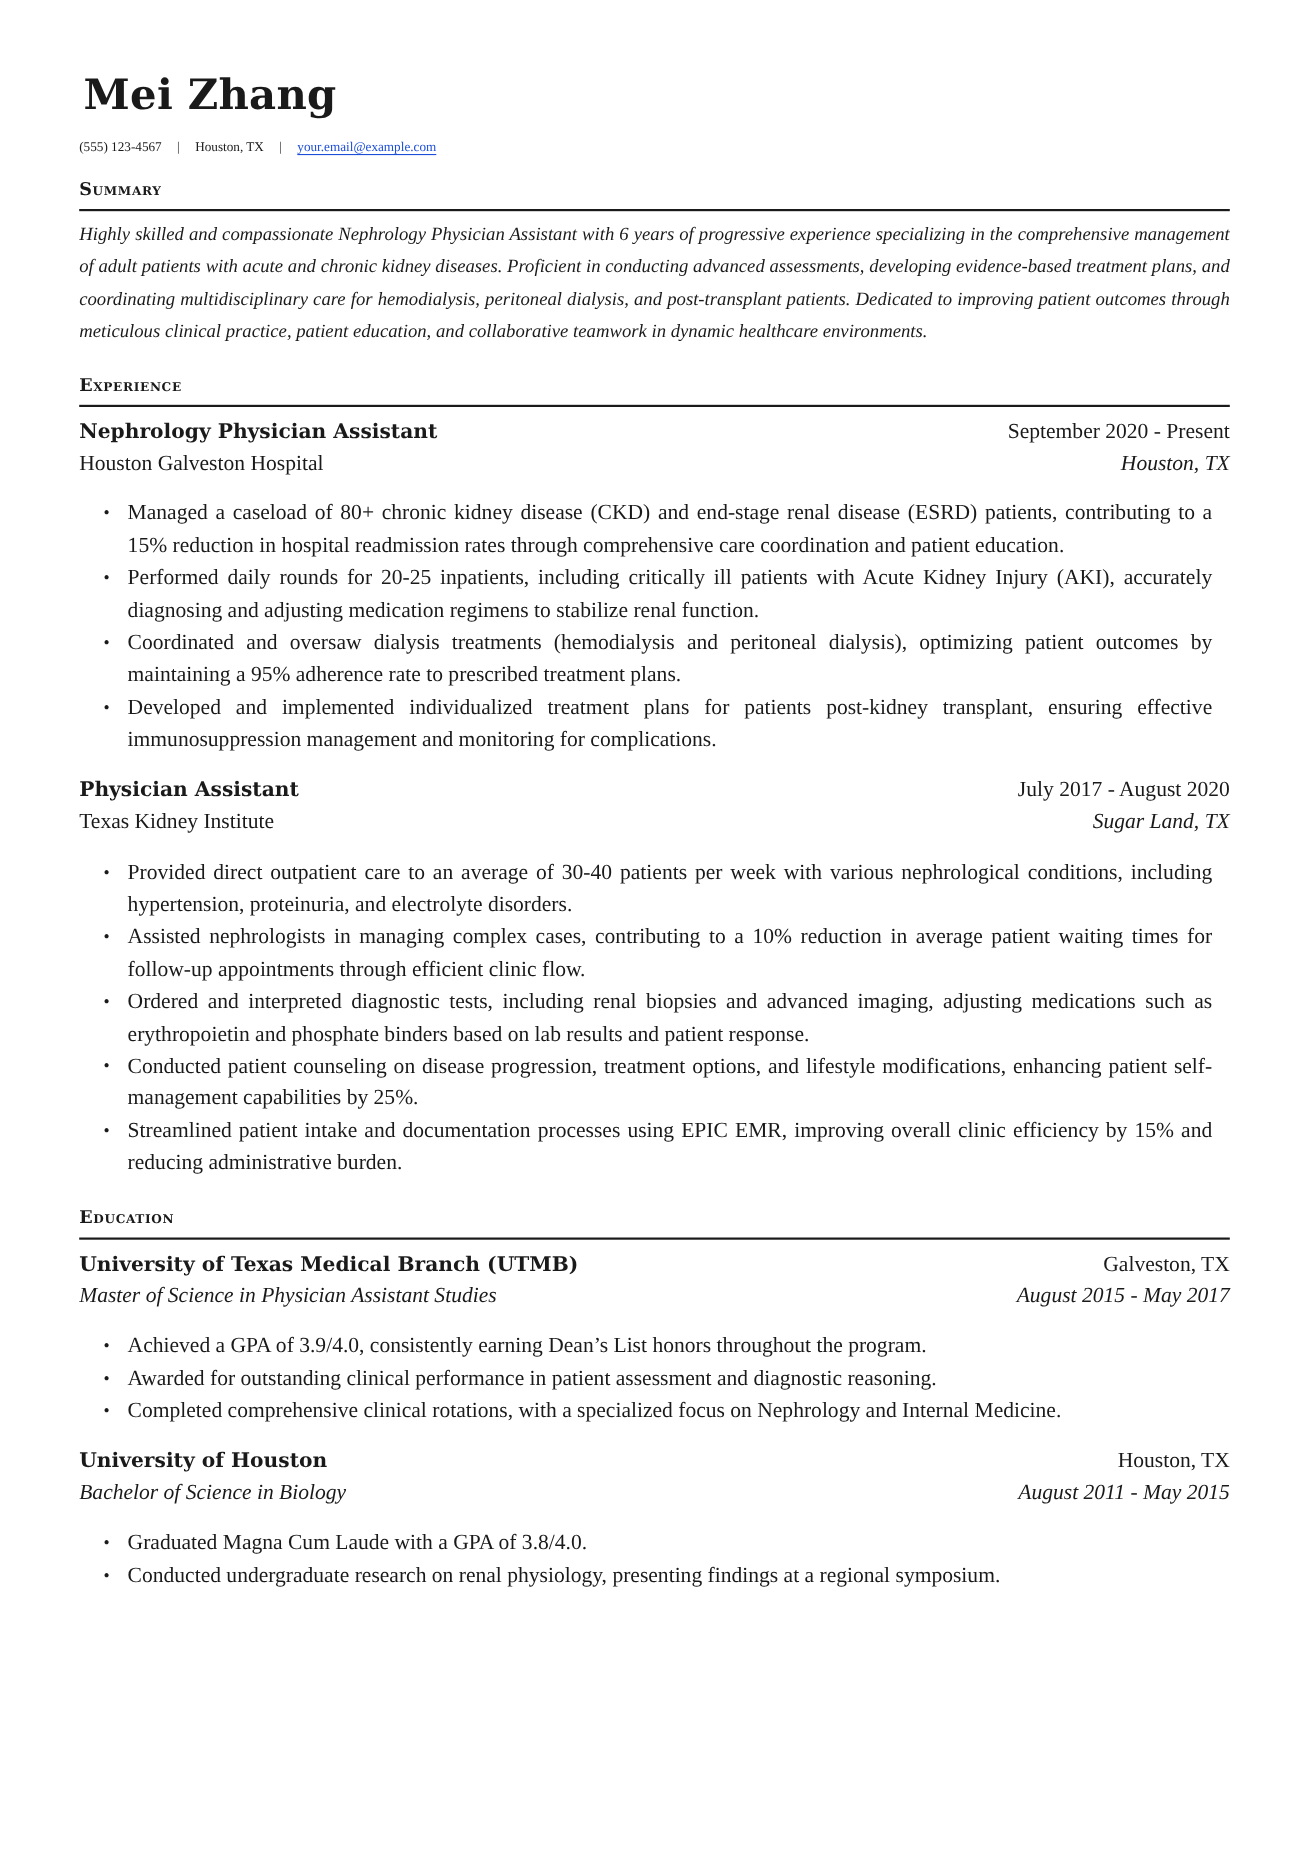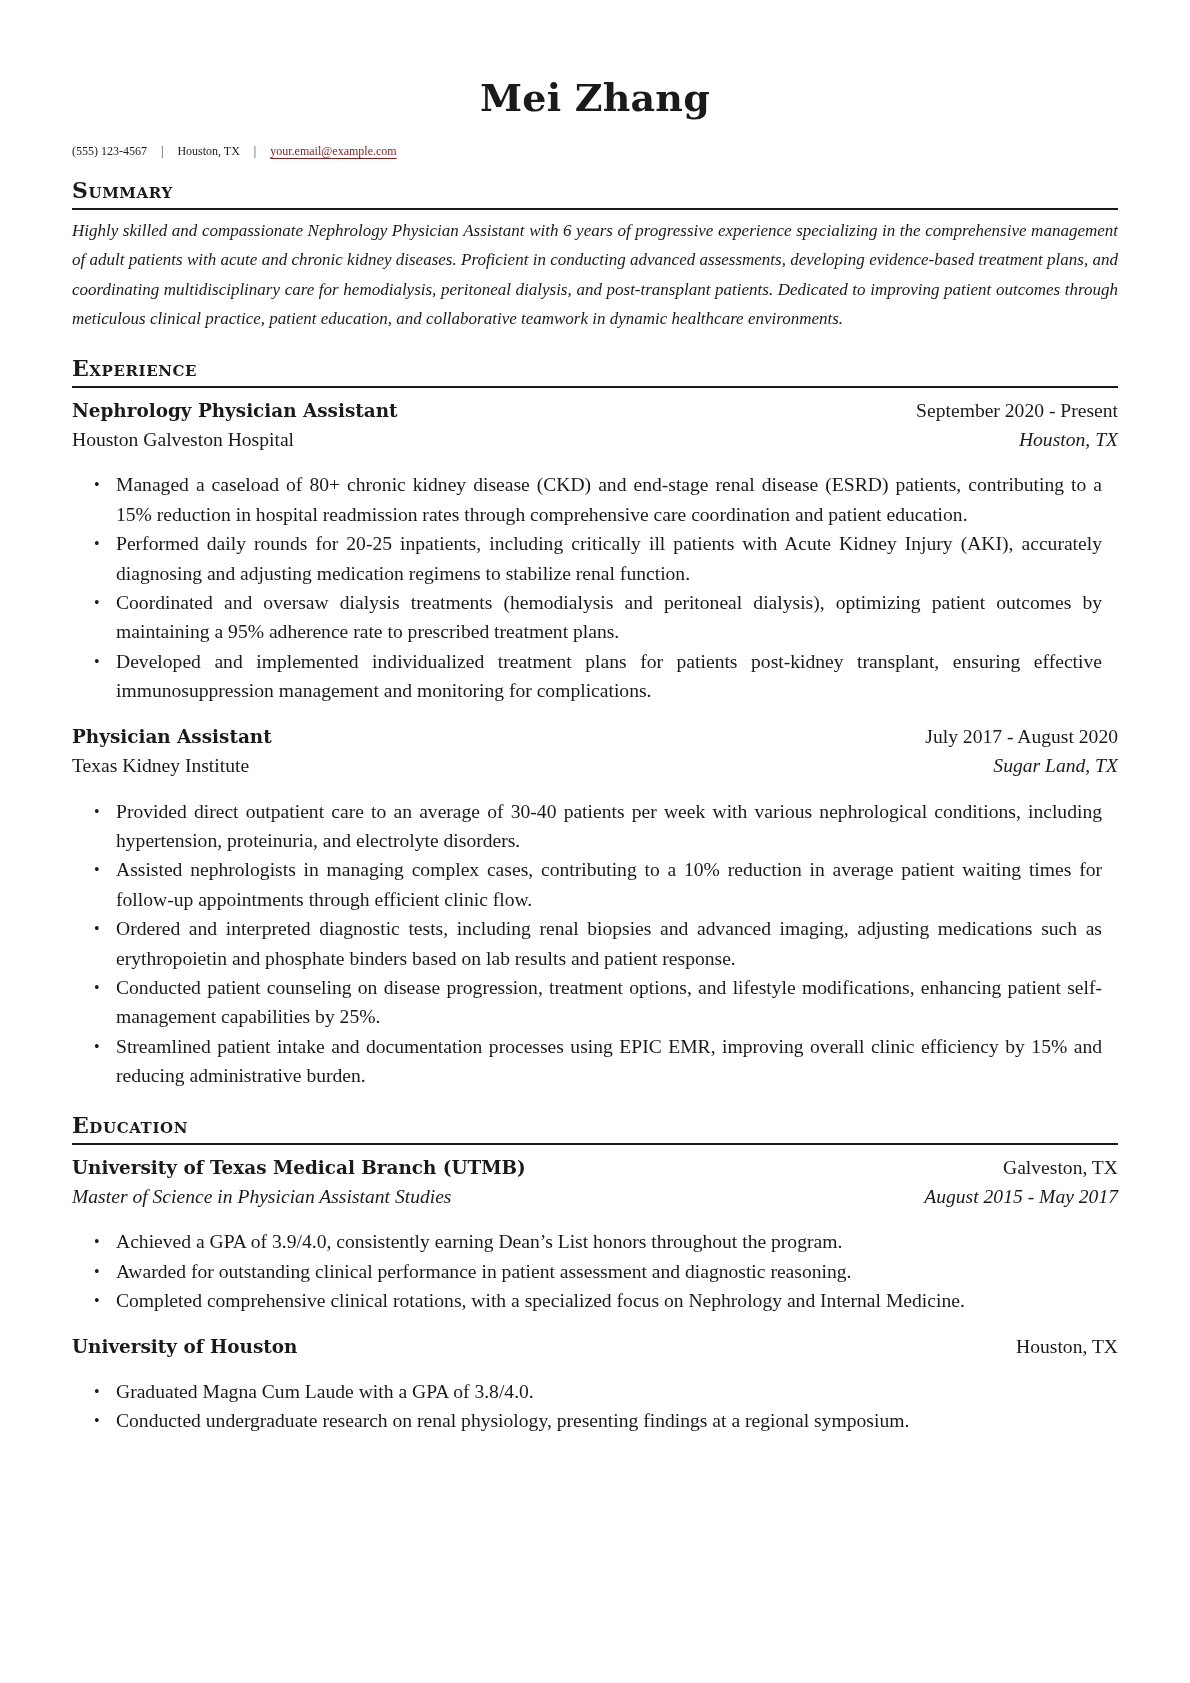--- a/index.html
+++ b/index.html
@@ -9,39 +9,38 @@
     font-family: "DejaVu Serif", "Liberation Serif", serif;
     color: #1a1a1a;
     font-size: 18.2px;
     line-height: 29.4px;
   }
   .name {
     font-family: "DejaVu Serif", serif;
     font-weight: bold;
     font-size: 38px;
     line-height: 48px;
-    margin: 16px;
+    margin: 4px;
     letter-spacing: 0.2px;
-    text-align: center;
   }
   .contact {
     margin-top: 10px;
     font-family: "Liberation Serif", serif;
     font-size: 12px;
     line-height: 26px;
     display: flex; align-items: center;
   }
   .contact .sep { margin: 0 14px; color: #333; }
-  .contact a { color: #7f1d1d; text-decoration: underline; text-underline-offset: 3px; text-decoration-thickness: 1px; }
+  .contact a { color: #1d4ed8; text-decoration: underline; text-underline-offset: 3px; text-decoration-thickness: 1px; }
   .section { margin-top: 14px; }
   .section-title {
     font-family: "DejaVu Serif", serif;
     font-weight: bold;
     font-variant: small-caps;
-    font-size: 22px;
+    font-size: 16px;
     line-height: 28px;
     letter-spacing: 0.6px;
     margin: 0;
     padding-bottom: 4px;
     border-bottom: 2px solid #1a1a1a;
   }
   .summary-text {
     margin: 6px 0 0 0;
     font-family: "Liberation Serif", serif;
     font-size: 17px;
@@ -138,20 +137,24 @@
         <li>Awarded for outstanding clinical performance in patient assessment and diagnostic reasoning.</li>
         <li>Completed comprehensive clinical rotations, with a specialized focus on Nephrology and Internal Medicine.</li>
       </ul>
     </div>
 
     <div class="entry">
       <div class="row">
         <span class="bold">University of Houston</span>
         <span>Houston, TX</span>
       </div>
+      <div class="row">
+        <span class="italic">Bachelor of Science in Biology</span>
+        <span class="italic">August 2011 - May 2015</span>
+      </div>
       <ul class="bullets">
         <li>Graduated Magna Cum Laude with a GPA of 3.8/4.0.</li>
         <li>Conducted undergraduate research on renal physiology, presenting findings at a regional symposium.</li>
       </ul>
     </div>
   </div>
 
 </div>
 
 </body></html>

